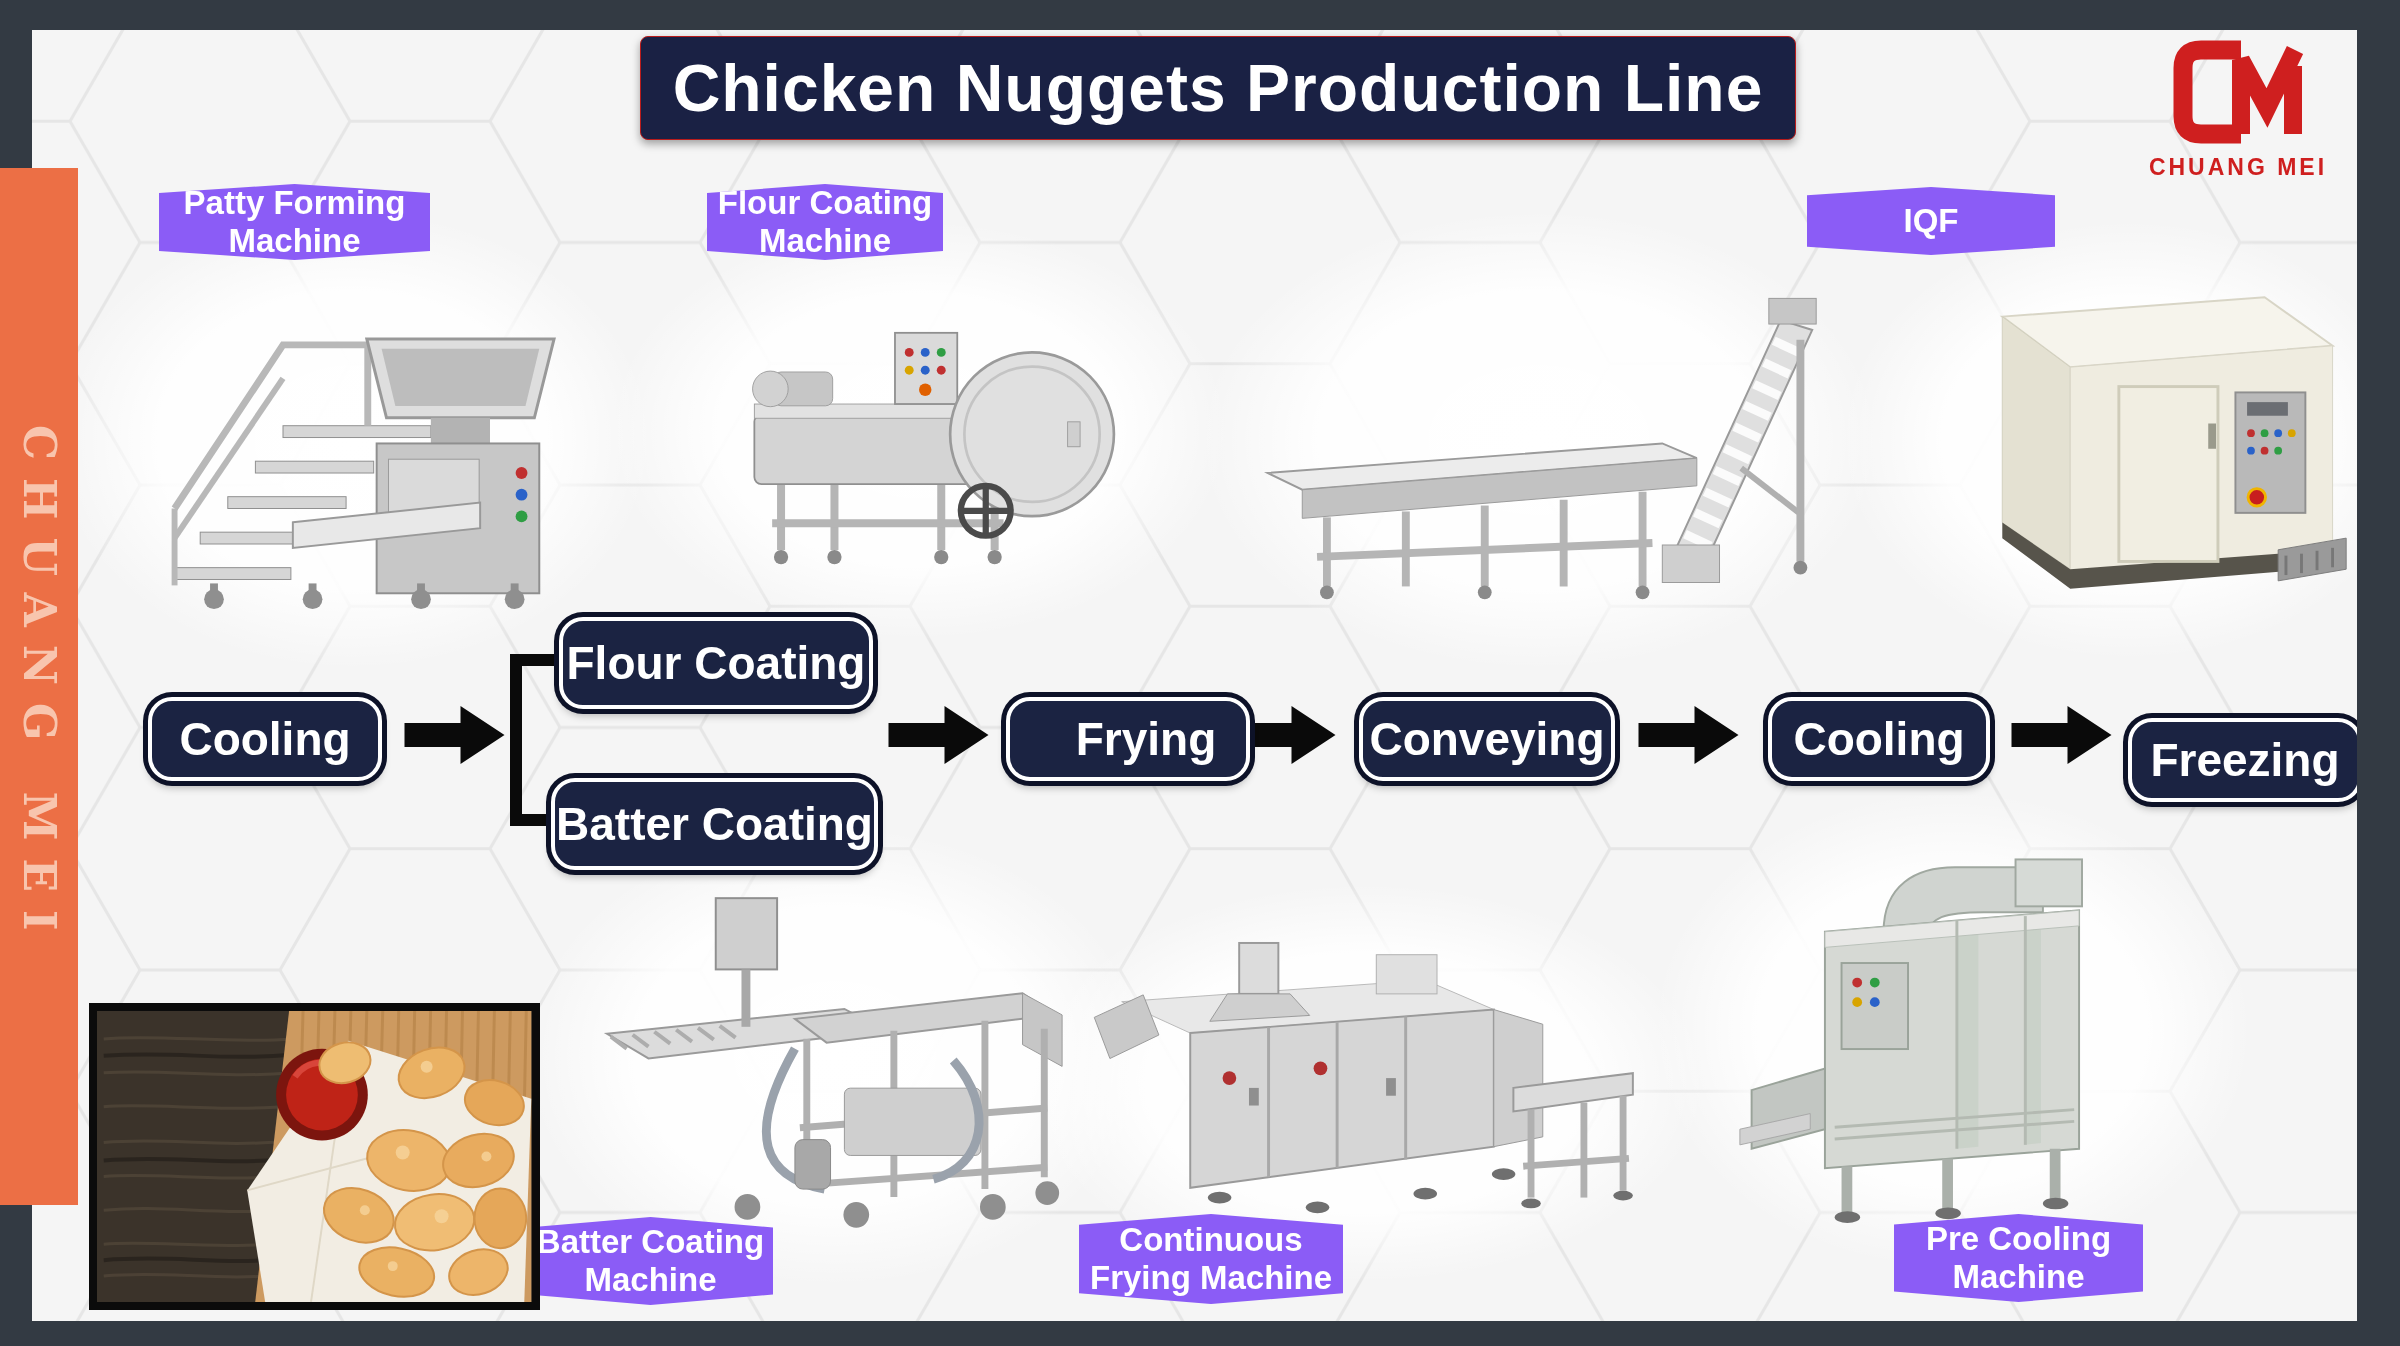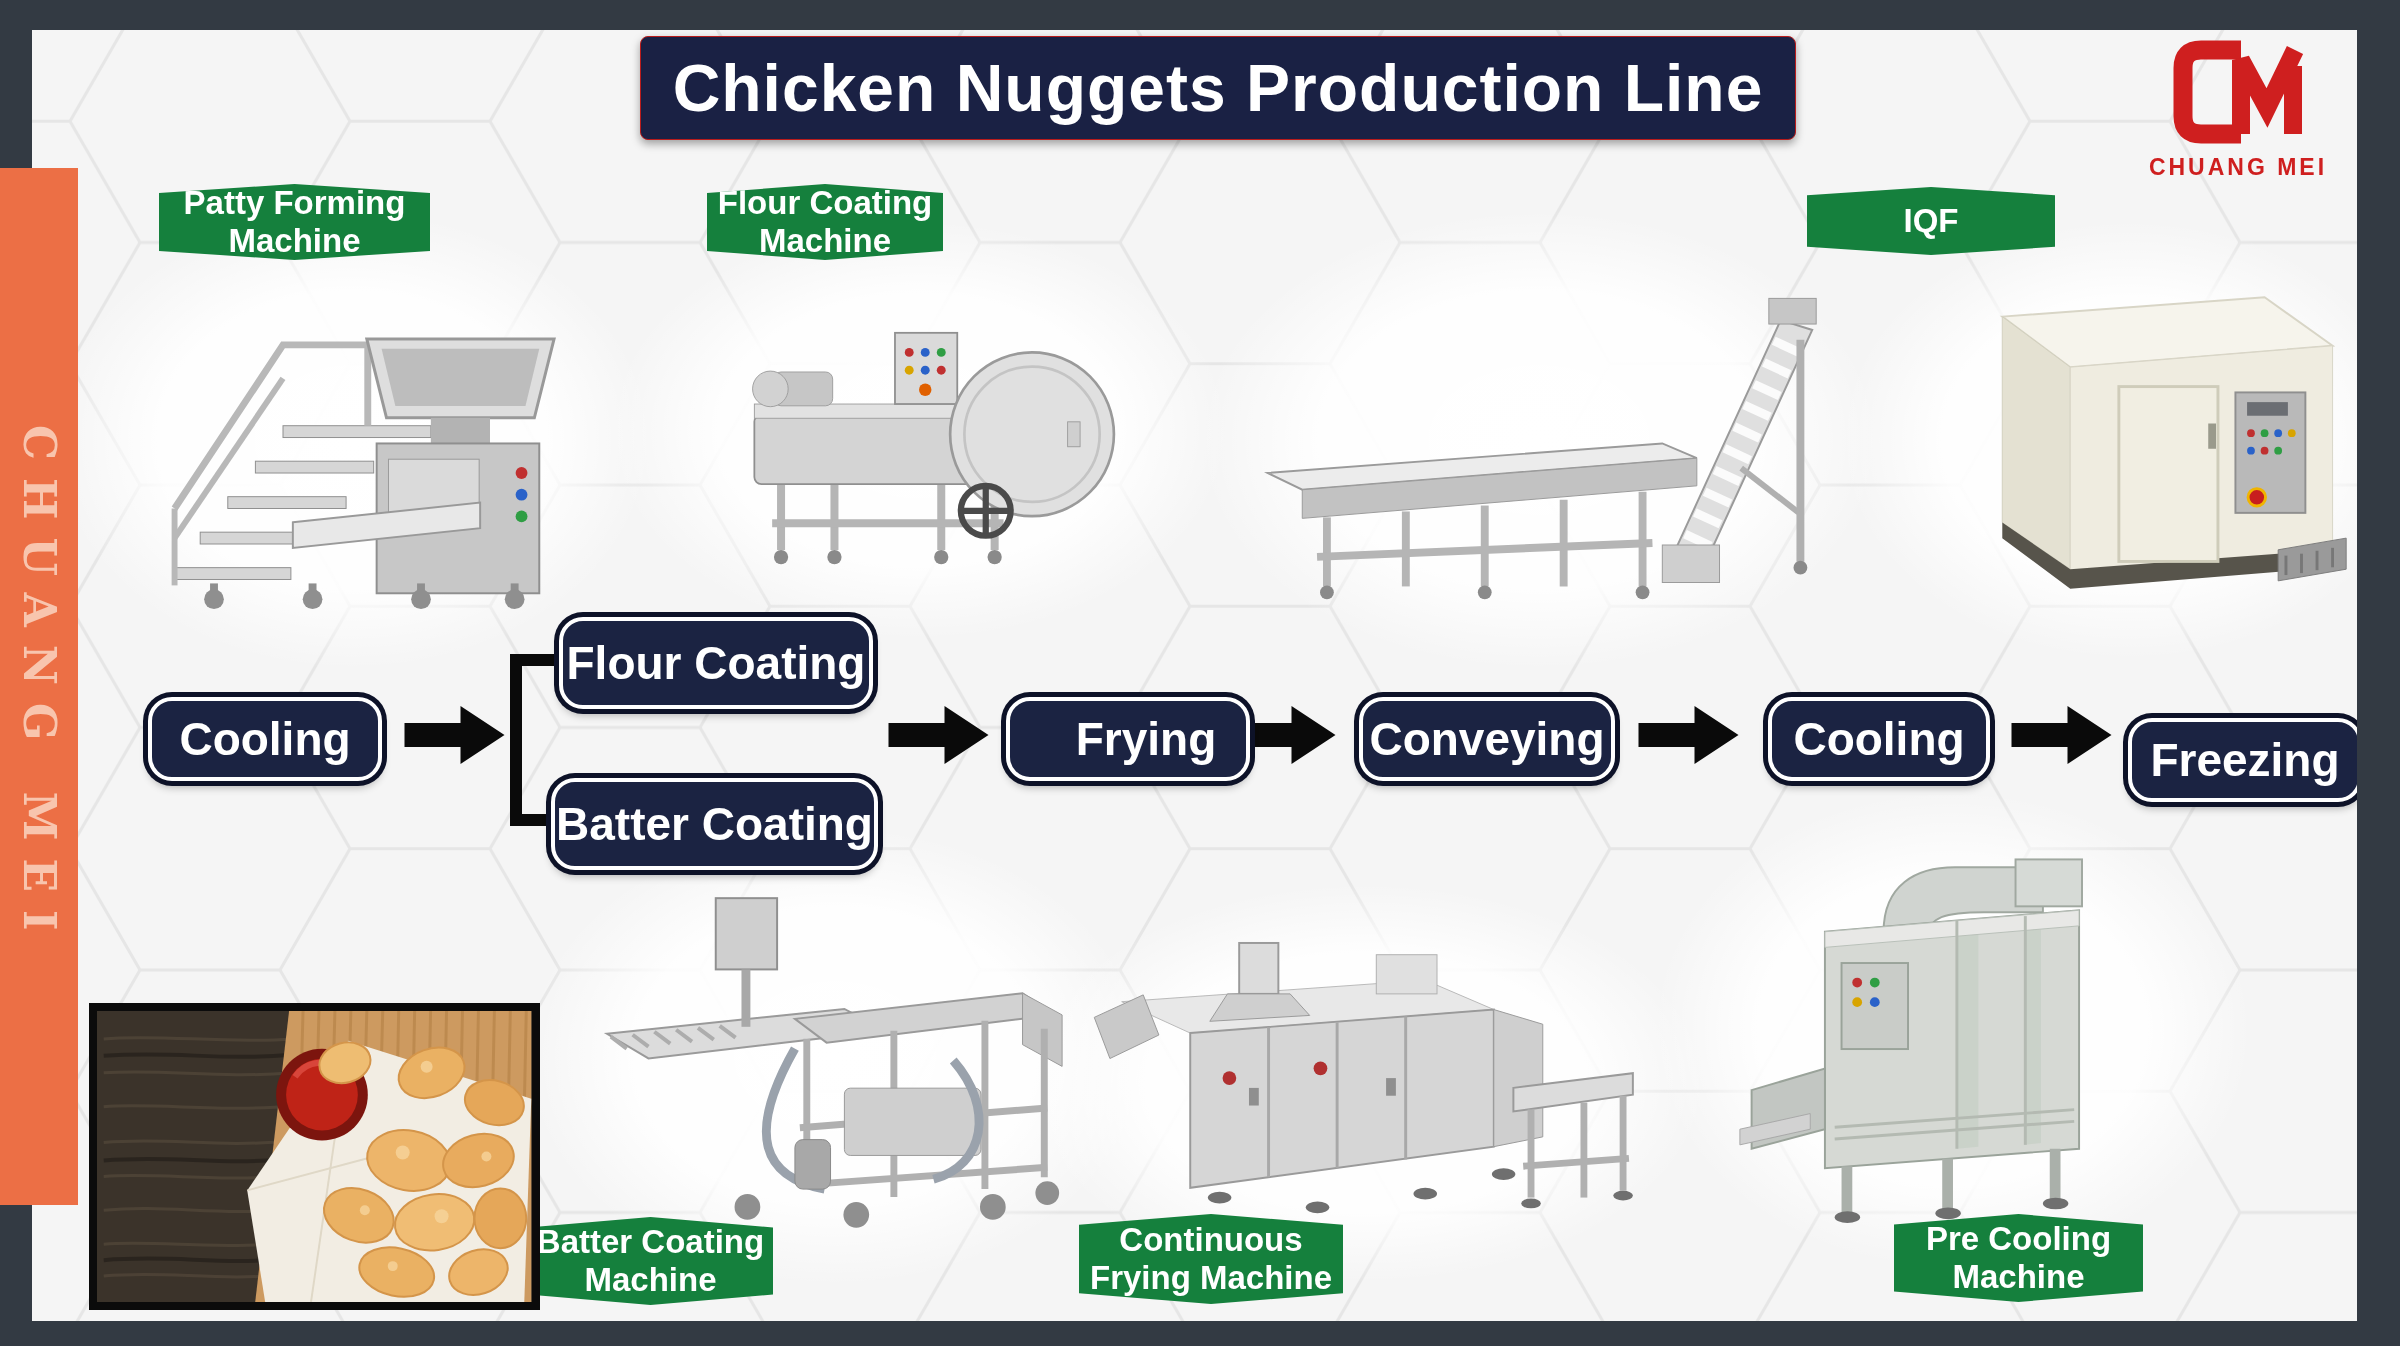--- a/index.html
+++ b/index.html
@@ -15,21 +15,21 @@
               z-index:50;display:flex;align-items:center;justify-content:center;}
   .side-strip span{writing-mode:vertical-rl;font-family:"DejaVu Serif",serif;font-size:44px;
               font-weight:bold;letter-spacing:18px;color:#f8c5ae;}
   .title-banner{position:absolute;left:640px;top:36px;width:1154px;height:102px;z-index:60;
               background:#1a2144;border:1px solid #b91c1c;border-radius:8px;
               display:flex;align-items:center;justify-content:center;
               box-shadow:0 4px 8px rgba(0,0,0,.35);}
   .title-banner span{color:#ffffff;font-size:66px;font-weight:bold;letter-spacing:1px;}
   .logo{position:absolute;left:2143px;top:36px;width:190px;height:145px;z-index:60;text-align:center;}
   .logo .wordmark{color:#cf1f1f;font-weight:bold;font-size:23px;letter-spacing:3px;margin-top:2px;}
-  .plaque{position:absolute;background:#15803d;color:#ffffff;z-index:30;
+  .plaque{position:absolute;background:#8b5cf6;color:#ffffff;z-index:30;
           display:flex;flex-direction:column;align-items:center;justify-content:center;
           font-weight:bold;font-size:33px;line-height:1.14;text-align:center;
           clip-path:polygon(0 12%,50% 0,100% 12%,100% 88%,50% 100%,0 88%);}
   .flow-box{position:absolute;background:#1b2342;border:4px solid #ffffff;border-radius:24px;
           box-shadow:0 0 0 5px #0d1228,0 6px 9px rgba(0,0,0,.3);z-index:35;
           display:flex;align-items:center;justify-content:center;}
   .flow-box span{color:#ffffff;font-size:46px;font-weight:bold;}
   .arrow{position:absolute;z-index:34;}
   .machine{position:absolute;z-index:20;}
   .photo-frame{position:absolute;left:89px;top:1003px;width:435px;height:291px;z-index:45;

